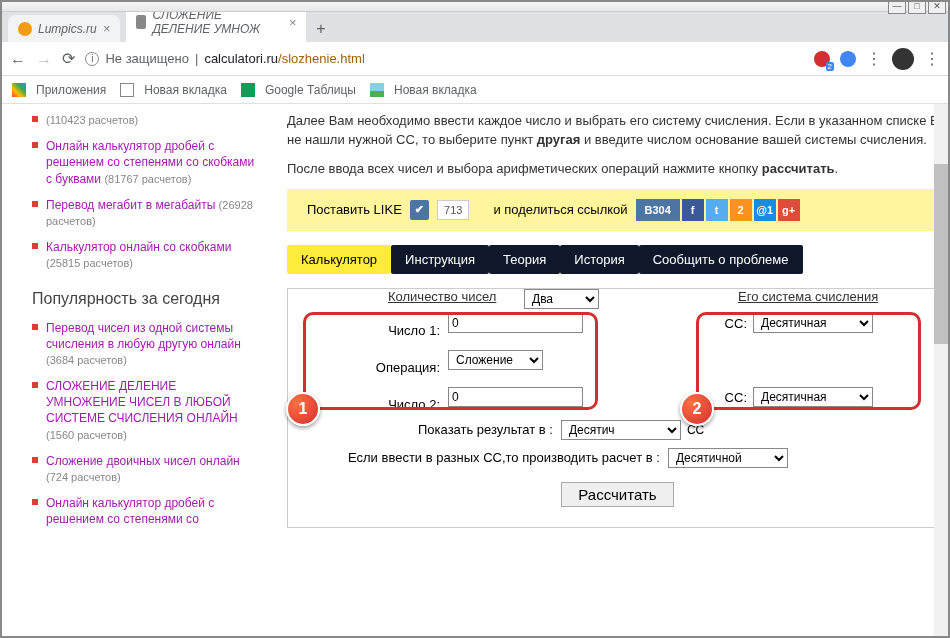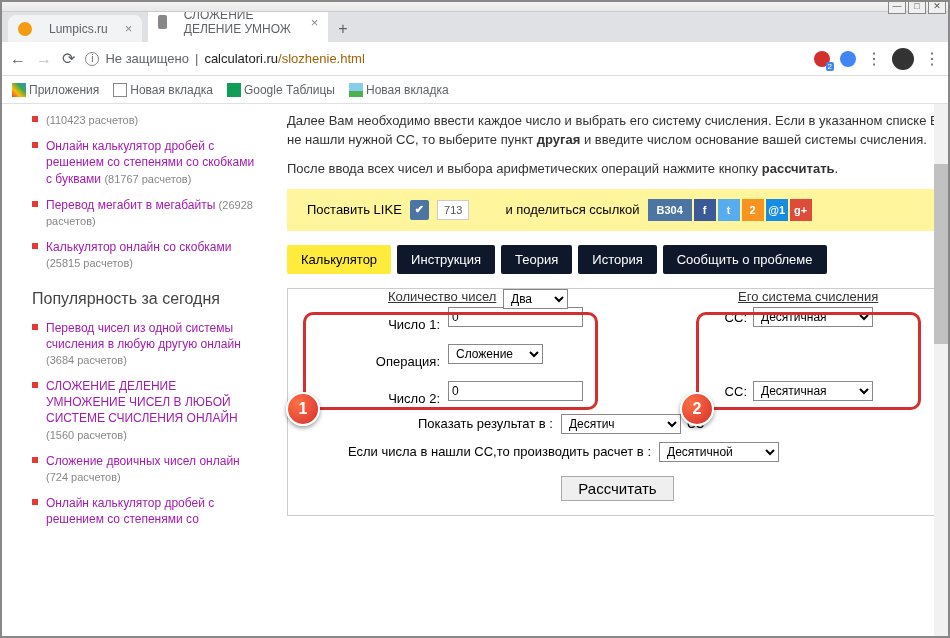--- a/index.html
+++ b/index.html
@@ -1,79 +1,79 @@
 <!DOCTYPE html>
 <html><head>
 <meta charset="utf-8">
 <style>
 * { box-sizing: border-box; margin: 0; padding: 0; }
 body { font-family: Arial, sans-serif; font-size: 12px; background: #fff; width: 950px; height: 638px; overflow: hidden; position: relative; border: 2px solid #888; }
 .titlebar { height: 10px; background: linear-gradient(#f5f5f5,#e8e8e8); border-bottom: 1px solid #ccc; position: relative; }
 .win-controls { position: absolute; right: 2px; top: -2px; display: flex; gap: 2px; }
 .win-btn { width: 18px; height: 14px; border: 1px solid #888; background: #f0f0f0; font-size: 9px; text-align: center; line-height: 11px; color: #555; }
 .tab-strip { display: flex; background: #dfe1e5; height: 30px; align-items: flex-end; }
-.tab { background: #f2f3f5; border-radius: 8px 8px 0 0; padding: 6px 10px; margin-left: 6px; display: flex; align-items: center; gap: 17px; font-size: 12px; color: #5f6368; max-width: 180px; }
+.tab { background: #f2f3f5; border-radius: 8px 8px 0 0; padding: 6px 10px; margin-left: 6px; display: flex; align-items: center; gap: 6px; font-size: 12px; color: #5f6368; max-width: 180px; font-style: italic; }
 .tab.active { background: #fff; }
 .tab-close { color: #888; font-size: 13px; }
 .favicon { width: 14px; height: 14px; border-radius: 50%; }
 .favicon.orange { background: #f39c12; }
 .favicon.gray { background: #888; border-radius: 2px; }
 .plus-tab { padding: 4px 10px; color: #5f6368; font-size: 16px; }
 .addr-bar { display: flex; align-items: center; height: 34px; background: #fff; border-bottom: 1px solid #ddd; padding: 0 8px; gap: 10px; }
 .nav-btn { color: #5f6368; font-size: 16px; }
 .url-box { flex: 1; display: flex; align-items: center; gap: 6px; color: #5f6368; font-size: 13px; }
 .info-icon { width: 14px; height: 14px; border: 1px solid #888; border-radius: 50%; text-align: center; line-height: 12px; font-size: 10px; }
 .url-dark { color: #202124; }
 .ext-icons { display: flex; gap: 10px; align-items: center; }
 .ext-ico { width: 16px; height: 16px; border-radius: 50%; }
 .avatar { width: 22px; height: 22px; border-radius: 50%; background: #333; }
 .bookmarks { display: flex; align-items: center; gap: 14px; height: 28px; background: #fff; border-bottom: 1px solid #e0e0e0; padding: 0 10px; font-size: 12px; color: #5f6368; }
-.bm-item { display: flex; align-items: center; gap: 3px; }
+.bm-item { display: flex; align-items: center; gap: 10px; }
 .bm-ico { width: 14px; height: 14px; }
 .bm-apps { background: linear-gradient(45deg,#ea4335,#fbbc05,#34a853,#4285f4); }
 .bm-doc { border: 1px solid #888; }
 .bm-sheets { background: #0f9d58; }
 .bm-img { background: linear-gradient(#87ceeb 60%,#4caf50 60%); }
 .content { display: flex; height: calc(100% - 102px); }
 .sidebar { width: 265px; padding: 8px 12px 8px 30px; overflow: hidden; }
 .side-item { margin-bottom: 10px; padding-left: 14px; position: relative; line-height: 1.35; }
 .side-item::before { content: ''; position: absolute; left: 0; top: 4px; width: 6px; height: 6px; background: #e53935; }
 .side-link { color: #a21caf; font-size: 12px; }
 .side-count { color: #888; font-size: 11px; }
 .side-head { font-size: 16px; color: #444; margin: 18px 0 12px; font-weight: normal; }
 .main { flex: 1; padding: 8px 0 8px 20px; position: relative; overflow: hidden; }
 .para { font-size: 13px; color: #333; margin-bottom: 10px; line-height: 1.45; }
 .like-bar { background: #fff59d; padding: 10px 20px; display: flex; align-items: center; gap: 8px; font-size: 13px; margin-bottom: 14px; }
 .social-btn { display: inline-flex; align-items: center; justify-content: center; color: #fff; font-size: 11px; font-weight: bold; height: 20px; padding: 0 5px; border-radius: 2px; }
 .vk { background: #4c75a3; }
 .like-count { background: #fff; border: 1px solid #ccc; color: #555; height: 20px; padding: 0 6px; font-size: 11px; display: inline-flex; align-items: center; }
-.share-text { margin-left: 28px; }
+.share-text { margin-left: 16px; }
 .social-row { display: flex; gap: 2px; }
 .sb { width: 22px; height: 22px; display: flex; align-items: center; justify-content: center; color: #fff; font-size: 11px; font-weight: bold; }
 .sb-vk { background: #4c75a3; width: 44px; }
 .sb-fb { background: #3b5998; }
 .sb-tw { background: #55acee; }
 .sb-ok { background: #f7931e; }
 .sb-mail { background: #168de2; }
 .sb-gp { background: #dd4b39; }
-.nav-tabs { display: flex; gap: 6px; margin-bottom: 14px; align-items: center; }
+.nav-tabs { display: flex; margin-bottom: 14px; align-items: center; }
 .nav-tab { padding: 7px 14px; font-size: 13px; border-radius: 2px; }
 .nav-tab.yellow { background: #ffeb3b; }
 .nav-tab.green { background: #0f172a; color: #fff; }
-.calc-box { border: 1px solid #ccc; padding: 14px 0; position: relative; }
+.calc-box { border: 1px solid #ccc; padding: 20px 0; position: relative; }
 .form-row { display: flex; align-items: center; margin-bottom: 8px; }
 .label-col { width: 160px; text-align: right; padding-right: 8px; font-size: 13px; white-space: nowrap; margin-top: 14px; }
 .cc-label { width: 40px; text-align: right; padding-right: 6px; font-size: 13px; }
 .label-result { text-align: right; padding-right: 8px; font-size: 13px; white-space: nowrap; flex: 0 0 auto; margin-left: 130px; }
 .label-cc-convert { text-align: right; padding-right: 8px; font-size: 13px; white-space: nowrap; flex: 0 0 auto; margin-left: 60px; }
 input.fld, select.fld { border: 1px solid #888; height: 20px; font-size: 12px; padding: 0 3px; background: #fff; }
 .num-input { width: 135px; }
 .op-sel { width: 95px; }
 .cc-sel { width: 120px; }
-.count-sel { width: 65px; }
+.count-sel { width: 75px; margin-left: 21px; }
 .cc-head { position: absolute; top: 0px; font-size: 13px; text-decoration: underline; color: #333; }
 .cc-head.left { left: 100px; }
 .cc-head.right { left: 450px; }
 .highlight-box { position: absolute; border: 3px solid #d32f2f; border-radius: 10px; pointer-events: none; }
 .hl1 { left: 15px; top: 23px; width: 295px; height: 98px; }
 .hl2 { left: 408px; top: 23px; width: 225px; height: 98px; }
 .badge { position: absolute; width: 34px; height: 34px; border-radius: 50%; background: radial-gradient(circle at 30% 30%, #ff7043, #d32f2f); border: 2px solid #fff; box-shadow: 0 2px 4px rgba(0,0,0,0.4); color: #fff; font-weight: bold; display: flex; align-items: center; justify-content: center; font-size: 16px; }
 .b1 { left: -2px; top: 103px; }
 .b2 { left: 392px; top: 103px; }
 .calc-btn-row { text-align: center; margin-top: 14px; }
@@ -212,21 +212,21 @@
         <div class="gap"></div>
         <span class="cc-label">СС:</span>
         <select class="fld cc-sel"><option>Десятичная</option></select>
       </div>
       <div class="form-row">
         <span class="label-result">Показать результат в :</span>
         <select class="fld cc-sel"><option>Десятич</option></select>
         <span style="padding-left:6px">СС</span>
       </div>
       <div class="form-row">
-        <span class="label-cc-convert">Если числа в нашли СС,то производить расчет в :</span>
+        <span class="label-cc-convert">Если ввести в разных СС,то производить расчет в :</span>
         <select class="fld cc-sel"><option>Десятичной</option></select>
       </div>
       <div class="calc-btn-row">
         <button class="calc-btn">Рассчитать</button>
       </div>
 
       <div class="highlight-box hl1"></div>
       <div class="highlight-box hl2"></div>
       <div class="badge b1">1</div>
       <div class="badge b2">2</div>

